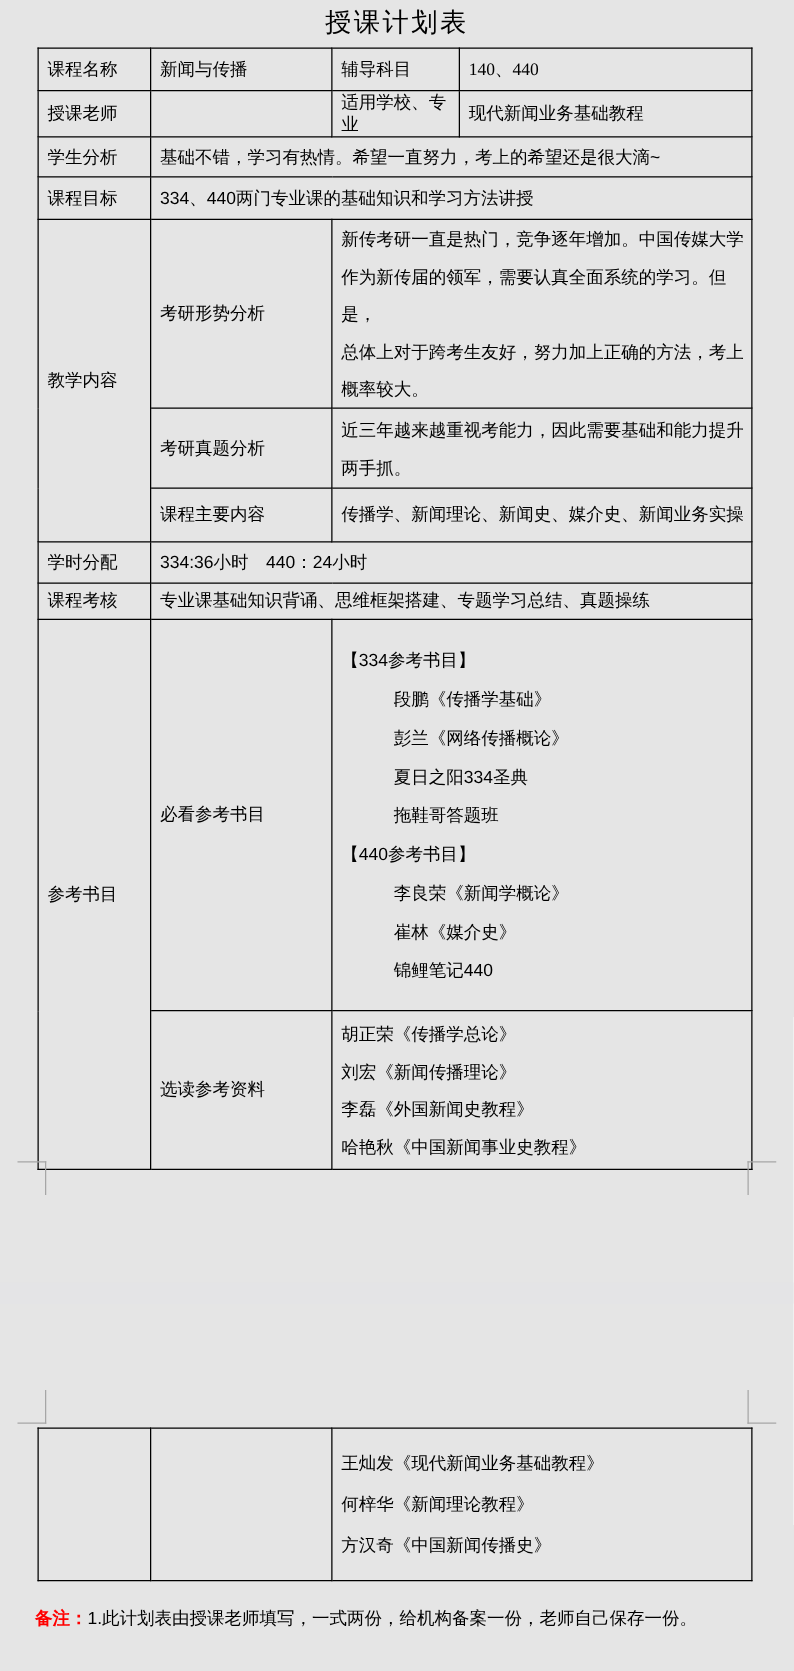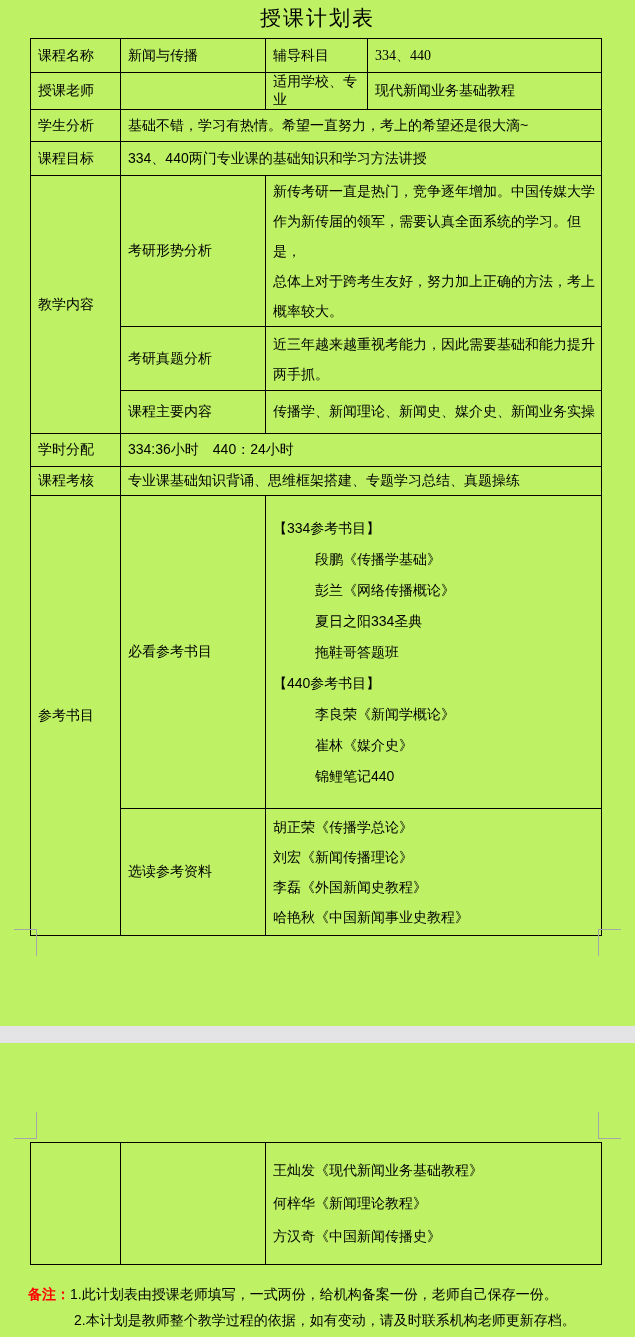--- a/index.html
+++ b/index.html
@@ -7,21 +7,21 @@
     --border:#000000;
     --note-red:#ff0000;
     --gap-gray:#e4e4e6;
     --mark-gray:#a6a6a6;
   }
   *{margin:0;padding:0;box-sizing:border-box;}
   html,body{background:#ffffff;}
   .screen{
     position:relative;
     width:635px;height:1337px;
-    background:#bef264;
+    background:#e5e5e5;
     overflow:hidden;
     font-family:"Liberation Sans","DejaVu Sans",sans-serif;
     color:var(--text);
   }
   
   .doc-title{
     position:absolute;top:4px;left:0;width:635px;
     text-align:center;
     font-size:21px;letter-spacing:2px;
     color:var(--text);
@@ -88,21 +88,21 @@
         <col class="c1">
         <col class="c2">
         <col class="c3">
         <col class="c4">
       </colgroup>
     <tbody>
         <tr class="r1">
       <td>课程名称</td>
       <td>新闻与传播</td>
       <td>辅导科目</td>
-      <td>334、440</td>
+      <td>140、440</td>
     </tr>
     <tr class="r2">
       <td>授课老师</td>
       <td></td>
       <td>适用学校、专业</td>
       <td>现代新闻业务基础教程</td>
     </tr>
     <tr class="r3">
       <td>学生分析</td>
       <td colspan="3">基础不错，学习有热情。希望一直努力，考上的希望还是很大滴~</td>
@@ -178,16 +178,15 @@
       <td></td>
       <td colspan="2" class="ml lh33">王灿发《现代新闻业务基础教程》
 何梓华《新闻理论教程》
 方汉奇《中国新闻传播史》</td>
     </tr>
   </tbody>
     </table>
 
   <div class="notes">
     <span class="notes-label">备注：</span><span>1.此计划表由授课老师填写，一式两份，给机构备案一份，老师自己保存一份。</span>
-    <div class="notes-line2">2.本计划是教师整个教学过程的依据，如有变动，请及时联系机构老师更新存档。</div>
   </div>
 
 </div>
 
 </body></html>

